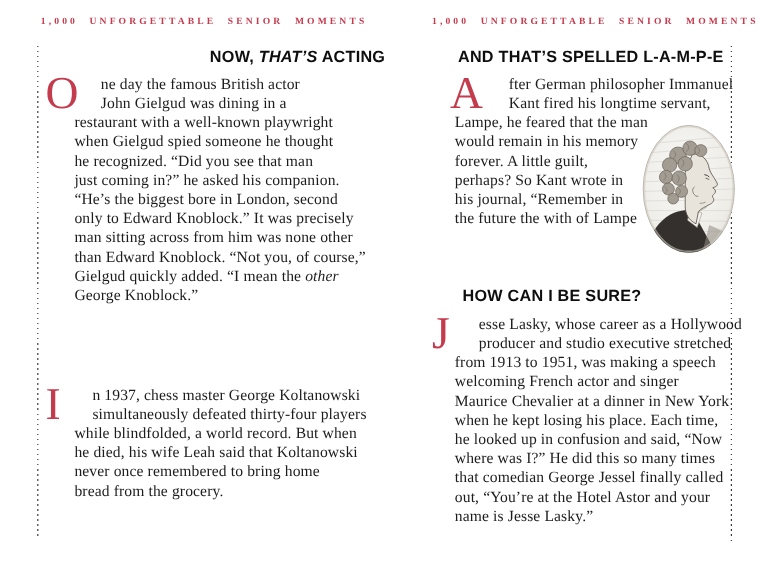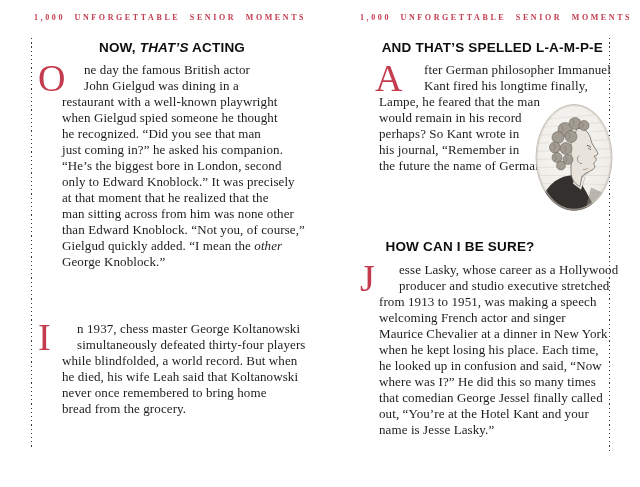--- a/index.html
+++ b/index.html
@@ -9,21 +9,21 @@
     font-weight:bold;font-size:8px;letter-spacing:2.6px;word-spacing:5px;
     color:#c43b4e;text-align:center;white-space:nowrap;}
   .rh-left{left:34px;width:236px;}
   .rh-right{left:360px;width:244px;}
   .rule-dotted{position:absolute;width:1.4px;
     background:repeating-linear-gradient(to bottom,#3c3c3c 0 1.3px,transparent 1.3px 4.2px);}
   .rule-left{left:31px;top:38px;height:410px;}
   .rule-right{left:609px;top:38px;height:416px;}
   .story-title{position:absolute;font-family:"Liberation Sans",sans-serif;font-weight:bold;
     font-size:13.5px;letter-spacing:.2px;color:#0e0e0e;text-align:center;white-space:nowrap;}
-  .t-l1{left:38px;width:268px;top:40px;}
+  .t-l1{left:53px;width:268px;top:40px;text-align:right;}
   .t-l2{left:38px;width:268px;top:298px;}
   .t-r1{left:355px;width:248px;top:40px;text-align:right;}
   .t-r2{left:336px;width:248px;top:239px;}
   .story{position:absolute;font-size:13px;color:#1c1c1c;}
   .s-l1{left:38px;top:62px;--ind:22px;--dcl:0px;}
   .s-l2{left:38px;top:321px;--ind:15px;--dcl:0px;}
   .s-r1{left:355px;top:62px;--ind:45px;--dcl:20px;}
   .s-r2{left:355px;top:262px;--ind:20px;--dcl:5px;}
   .story .line{height:16px;line-height:16px;white-space:nowrap;letter-spacing:.1px;padding-left:24px;}
   .story .line.ind{margin-left:var(--ind);}
@@ -51,47 +51,47 @@
   <div class="story s-l1">
       <div class="drop-cap">O</div>
       <div class="line ind"><span>ne day the famous British actor</span></div>
       <div class="line ind"><span>John Gielgud was dining in a</span></div>
       <div class="line"><span>restaurant with a well-known playwright</span></div>
       <div class="line"><span>when Gielgud spied someone he thought</span></div>
       <div class="line"><span>he recognized. “Did you see that man</span></div>
       <div class="line"><span>just coming in?” he asked his companion.</span></div>
       <div class="line"><span>“He’s the biggest bore in London, second</span></div>
       <div class="line"><span>only to Edward Knoblock.” It was precisely</span></div>
-      <div class="line"><span>at that moment that he realized that the</span></div>
       <div class="line"><span>man sitting across from him was none other</span></div>
       <div class="line"><span>than Edward Knoblock. “Not you, of course,”</span></div>
       <div class="line"><span>Gielgud quickly added. “I mean the </span><span class="it">other</span></div>
       <div class="line"><span>George Knoblock.”</span></div>
     </div>
 
   <div class="story s-l2">
       <div class="drop-cap">I</div>
       <div class="line ind"><span>n 1937, chess master George Koltanowski</span></div>
       <div class="line ind"><span>simultaneously defeated thirty-four players</span></div>
       <div class="line"><span>while blindfolded, a world record. But when</span></div>
       <div class="line"><span>he died, his wife Leah said that Koltanowski</span></div>
       <div class="line"><span>never once remembered to bring home</span></div>
       <div class="line"><span>bread from the grocery.</span></div>
     </div>
 
   <div class="story-title t-r1"><span>AND THAT’S SPELLED L-A-M-P-E</span></div>
   <div class="story s-r1">
       <div class="drop-cap">A</div>
       <div class="line ind"><span>fter German philosopher Immanuel</span></div>
-      <div class="line ind"><span>Kant fired his longtime finally,</span></div>
+      <div class="line ind"><span>Kant fired his longtime servant,</span></div>
       <div class="line"><span>Lampe, he feared that the man</span></div>
-      <div class="line"><span>would remain in his record</span></div>
+      <div class="line"><span>would remain in his memory</span></div>
+      <div class="line"><span>forever. A little guilt,</span></div>
       <div class="line"><span>perhaps? So Kant wrote in</span></div>
       <div class="line"><span>his journal, “Remember in</span></div>
-      <div class="line"><span>the future the name of German</span></div>
+      <div class="line"><span>the future the with of Lampe</span></div>
     </div>
 
   <svg class="portrait" viewBox="0 0 78 108" xmlns="http://www.w3.org/2000/svg">
     <defs>
       <radialGradient id="pg" cx="45%" cy="40%" r="75%">
         <stop offset="0%" stop-color="#f8f7f4"></stop>
         <stop offset="70%" stop-color="#efede8"></stop>
         <stop offset="100%" stop-color="#ddd9d1"></stop>
       </radialGradient>
       <clipPath id="oval">
@@ -158,20 +158,20 @@
       <div class="drop-cap">J</div>
       <div class="line ind"><span>esse Lasky, whose career as a Hollywood</span></div>
       <div class="line ind"><span>producer and studio executive stretched</span></div>
       <div class="line"><span>from 1913 to 1951, was making a speech</span></div>
       <div class="line"><span>welcoming French actor and singer</span></div>
       <div class="line"><span>Maurice Chevalier at a dinner in New York</span></div>
       <div class="line"><span>when he kept losing his place. Each time,</span></div>
       <div class="line"><span>he looked up in confusion and said, “Now</span></div>
       <div class="line"><span>where was I?” He did this so many times</span></div>
       <div class="line"><span>that comedian George Jessel finally called</span></div>
-      <div class="line"><span>out, “You’re at the Hotel Kant and your</span></div>
+      <div class="line"><span>out, “You’re at the Hotel Astor and your</span></div>
       <div class="line"><span>name is Jesse Lasky.”</span></div>
     </div>
 
   <div class="folio folio-left">66</div>
   <div class="folio folio-right">67</div>
 
 </div>
 
 </body></html>

